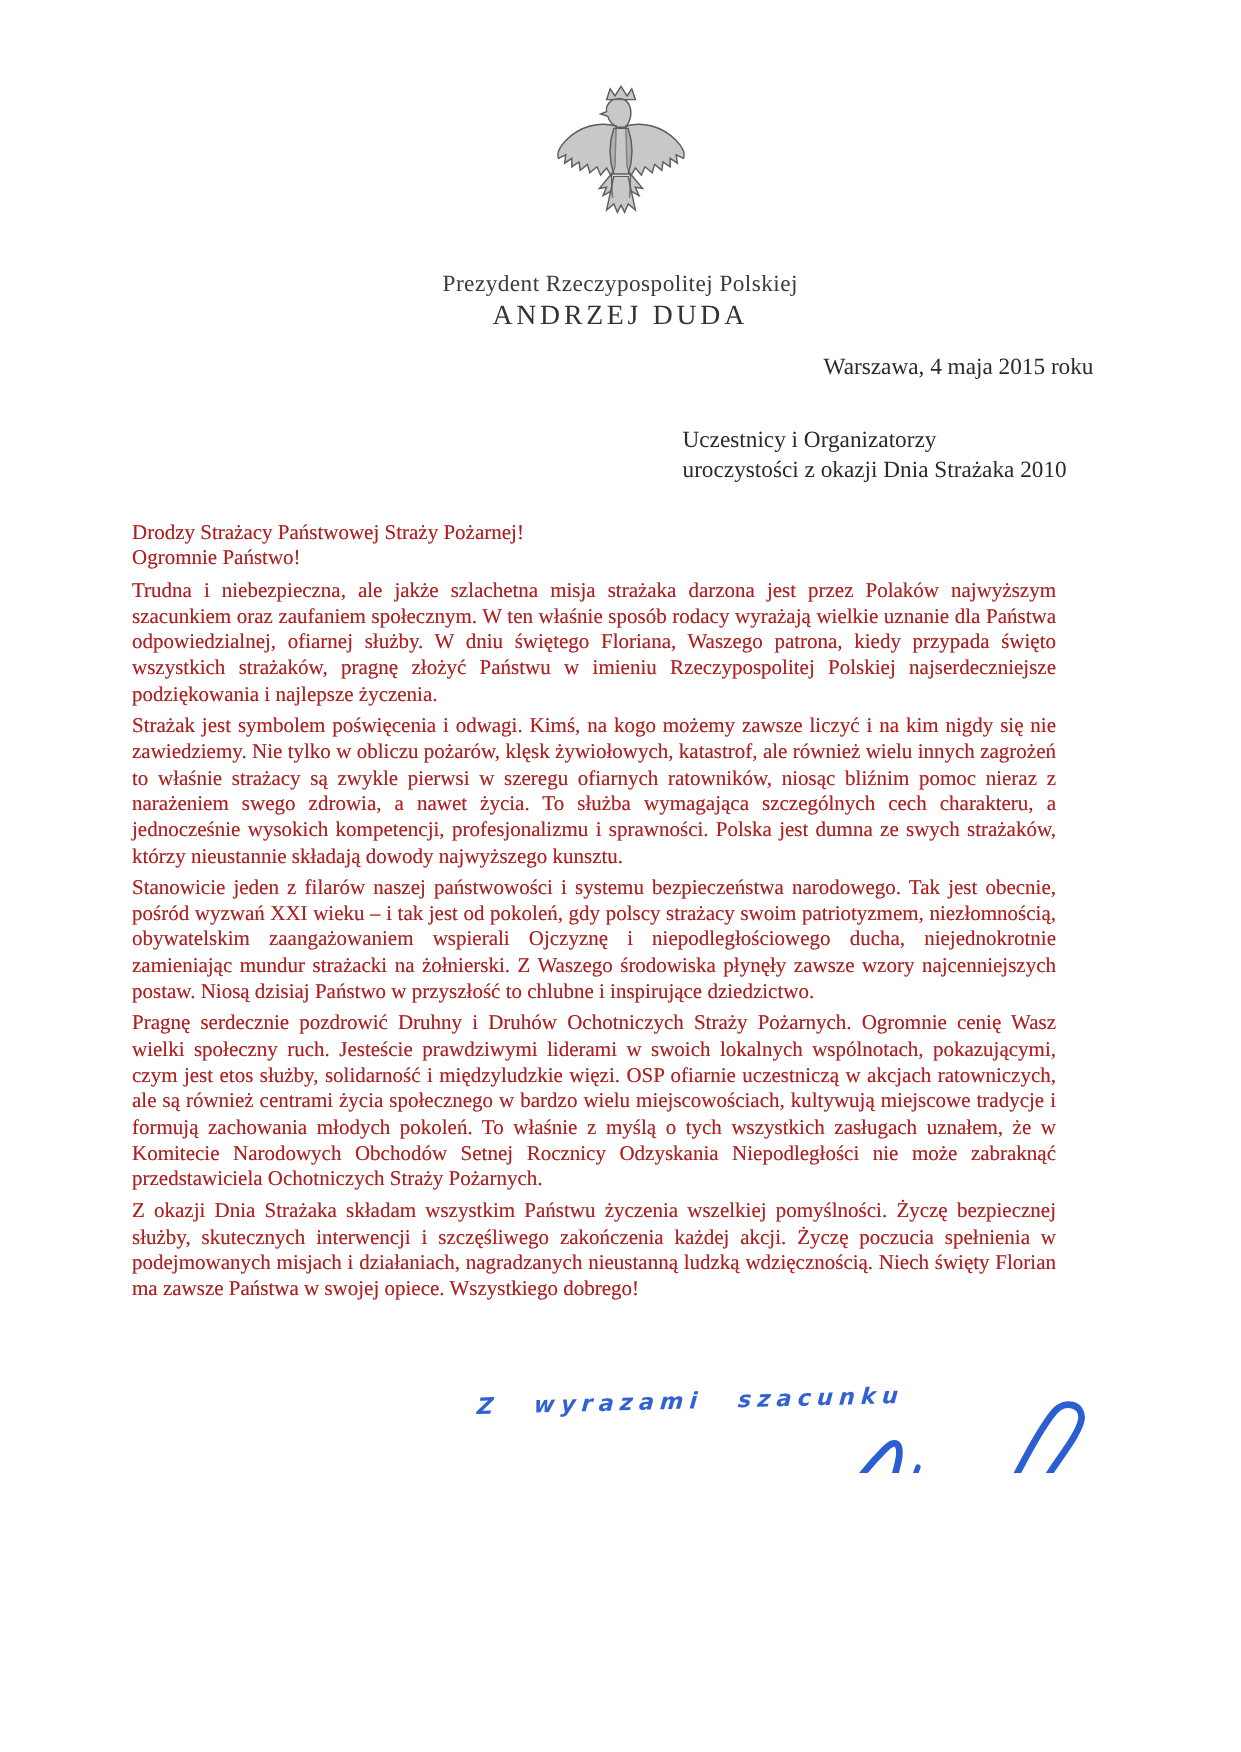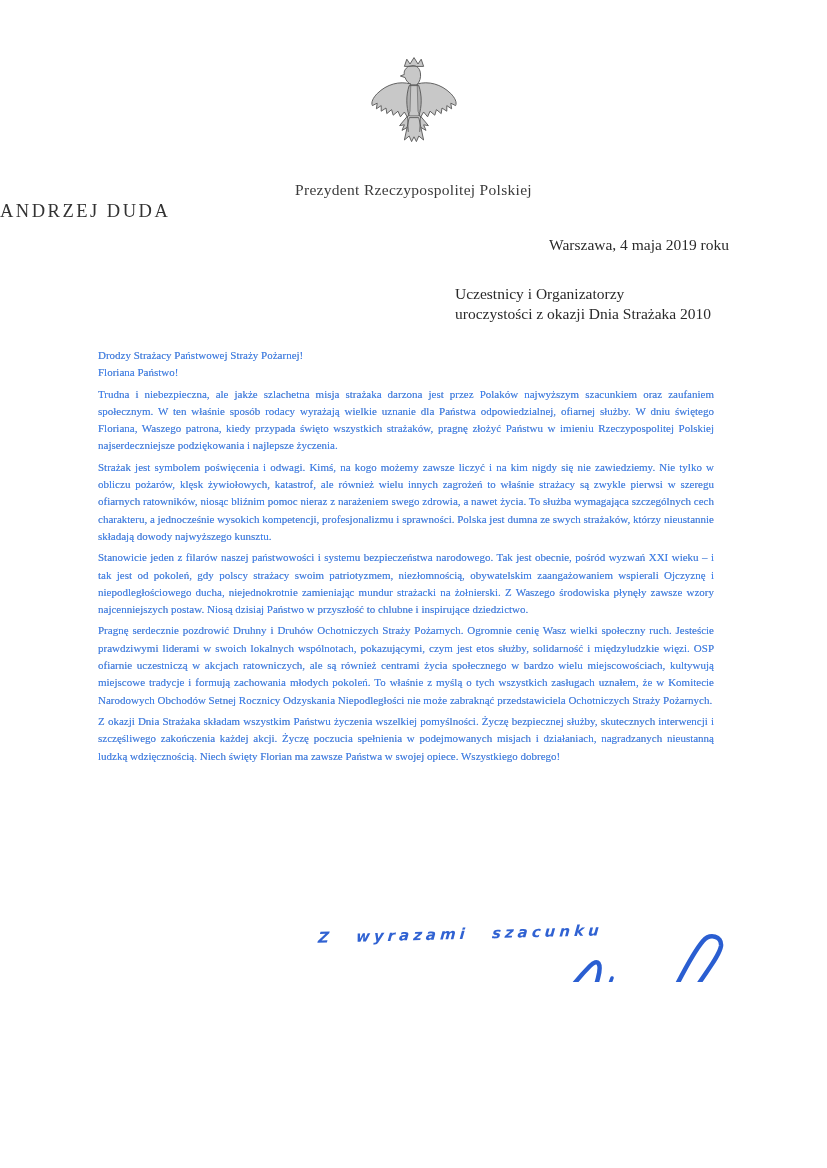--- a/index.html
+++ b/index.html
@@ -37,21 +37,21 @@
     text-align:center;
     font-size:15.5px;
     color:#3b3b3b;
     letter-spacing:0.3px;
   }
   .sender{
     position:absolute;
     top:201px;
     left:0;
     width:100%;
-    text-align:left;
+    text-align:center;
     font-size:18.5px;
     letter-spacing:2.5px;
     color:#333;
   }
   
   .dateline{
     position:absolute;
     top:236px;
     left:97px;
     width:632px;
@@ -62,25 +62,25 @@
     position:absolute;
     top:284px;
     left:455px;
     font-size:15.5px;
     line-height:19.5px;
   }
   
   .body-text{
     position:absolute;
     top:347px;
-    left:98px;
+    left:88px;
     width:632px;
-    font-size:11px;
+    font-size:14px;
     line-height:17.3px;
-    color:#3b82f6;
+    color:#b91c1c;
     text-shadow:0 0 0.4px rgba(40,40,40,0.45);
   }
   .salutation{margin-bottom:4px;}
   .salutation div{white-space:nowrap;}
   .para{
     text-align:justify;
     margin:0 16px 4px 0;
   }
   
   .handwritten{
@@ -144,31 +144,31 @@
         <path d="M68 75 L78 87 L72 86 L75 93 L68 89 L67 95 Z"></path>
 
         <path d="M54 77 L48 105 L54 100 L57 107 L60 101 L63 107 L66 100 L72 105 L66 77 Z"></path>
       </g>
     </svg>
   </div>
 
   <div class="office">Prezydent Rzeczypospolitej Polskiej</div>
   <div class="sender">ANDRZEJ DUDA</div>
 
-  <div class="dateline">Warszawa, 4 maja 2019 roku</div>
+  <div class="dateline">Warszawa, 4 maja 2015 roku</div>
 
   <div class="addressee">
     <div>Uczestnicy i Organizatorzy</div>
     <div>uroczystości z okazji Dnia Strażaka 2010</div>
   </div>
 
   <div class="body-text">
     <div class="salutation">
       <div>Drodzy Strażacy Państwowej Straży Pożarnej!</div>
-      <div>Floriana Państwo!</div>
+      <div>Ogromnie Państwo!</div>
     </div>
     <p class="para">Trudna i niebezpieczna, ale jakże szlachetna misja strażaka darzona jest przez Polaków najwyższym szacunkiem oraz zaufaniem społecznym. W ten właśnie sposób rodacy wyrażają wielkie uznanie dla Państwa odpowiedzialnej, ofiarnej służby. W dniu świętego Floriana, Waszego patrona, kiedy przypada święto wszystkich strażaków, pragnę złożyć Państwu w imieniu Rzeczypospolitej Polskiej najserdeczniejsze podziękowania i najlepsze życzenia.</p>
     <p class="para">Strażak jest symbolem poświęcenia i odwagi. Kimś, na kogo możemy zawsze liczyć i na kim nigdy się nie zawiedziemy. Nie tylko w obliczu pożarów, klęsk żywiołowych, katastrof, ale również wielu innych zagrożeń to właśnie strażacy są zwykle pierwsi w szeregu ofiarnych ratowników, niosąc bliźnim pomoc nieraz z narażeniem swego zdrowia, a nawet życia. To służba wymagająca szczególnych cech charakteru, a jednocześnie wysokich kompetencji, profesjonalizmu i sprawności. Polska jest dumna ze swych strażaków, którzy nieustannie składają dowody najwyższego kunsztu.</p>
     <p class="para">Stanowicie jeden z filarów naszej państwowości i systemu bezpieczeństwa narodowego. Tak jest obecnie, pośród wyzwań XXI wieku – i tak jest od pokoleń, gdy polscy strażacy swoim patriotyzmem, niezłomnością, obywatelskim zaangażowaniem wspierali Ojczyznę i niepodległościowego ducha, niejednokrotnie zamieniając mundur strażacki na żołnierski. Z Waszego środowiska płynęły zawsze wzory najcenniejszych postaw. Niosą dzisiaj Państwo w przyszłość to chlubne i inspirujące dziedzictwo.</p>
     <p class="para">Pragnę serdecznie pozdrowić Druhny i Druhów Ochotniczych Straży Pożarnych. Ogromnie cenię Wasz wielki społeczny ruch. Jesteście prawdziwymi liderami w swoich lokalnych wspólnotach, pokazującymi, czym jest etos służby, solidarność i międzyludzkie więzi. OSP ofiarnie uczestniczą w akcjach ratowniczych, ale są również centrami życia społecznego w bardzo wielu miejscowościach, kultywują miejscowe tradycje i formują zachowania młodych pokoleń. To właśnie z myślą o tych wszystkich zasługach uznałem, że w Komitecie Narodowych Obchodów Setnej Rocznicy Odzyskania Niepodległości nie może zabraknąć przedstawiciela Ochotniczych Straży Pożarnych.</p>
     <p class="para">Z okazji Dnia Strażaka składam wszystkim Państwu życzenia wszelkiej pomyślności. Życzę bezpiecznej służby, skutecznych interwencji i szczęśliwego zakończenia każdej akcji. Życzę poczucia spełnienia w podejmowanych misjach i działaniach, nagradzanych nieustanną ludzką wdzięcznością. Niech święty Florian ma zawsze Państwa w swojej opiece. Wszystkiego dobrego!</p>
   </div>
 
   <div class="handwritten">Z wyrazami szacunku</div>
 

